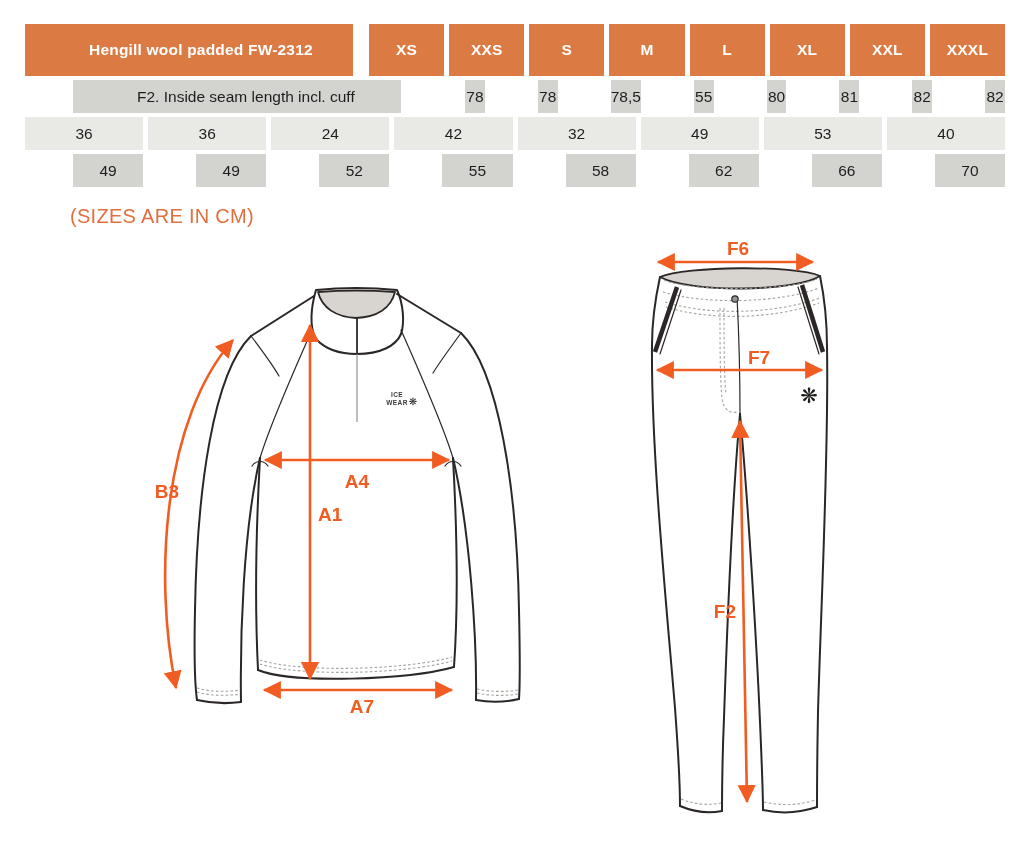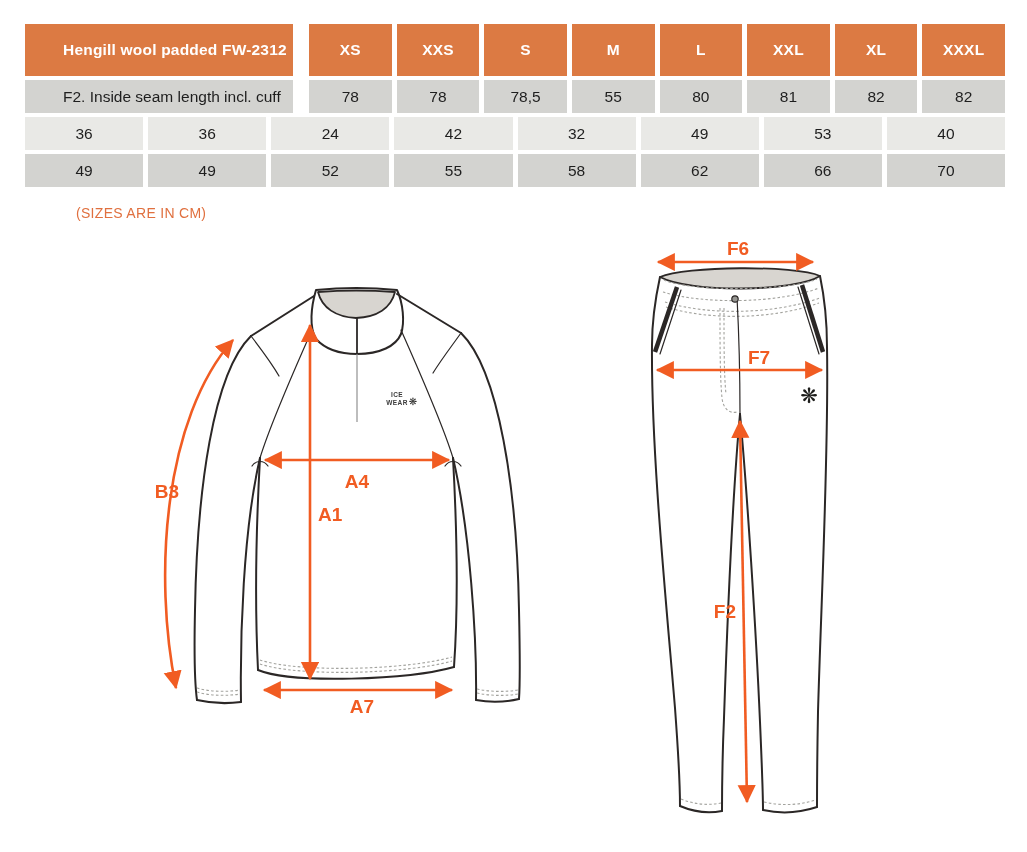--- a/index.html
+++ b/index.html
@@ -9,28 +9,28 @@
   }
   html,body{margin:0;padding:0;}
   body{
     width:1027px;height:852px;background:#ffffff;position:relative;overflow:hidden;
     font-family:"Liberation Sans",sans-serif;
   }
   
   .size-table{position:absolute;left:25px;top:24px;width:980px;display:flex;flex-direction:column;gap:4px;}
   .trow{display:flex;gap:5px;}
   .cell{display:flex;align-items:center;justify-content:center;box-sizing:border-box;}
-  .first{width:268px;flex:none;margin-right:11px;justify-content:flex-start;padding-left:38px;}
+  .first{width:328px;flex:none;margin-right:11px;justify-content:flex-start;padding-left:64px;}
   .size-cell{flex:1;}
   .head .cell{background:var(--orange);color:#ffffff;height:52px;font-weight:bold;font-size:15.5px;letter-spacing:.2px;}
   .body-row .cell{height:33px;font-size:15.5px;color:#1e1e1e;}
-  .row-dark .cell{background:var(--row-dark);}
+  .row-dark .cell{background:var(--row-dark);margin-left:48px;}
   .row-light .cell{background:var(--row-light);}
   
-  .note{position:absolute;left:76px;top:205px;color:var(--note);font-size:14px;letter-spacing:.3px;}
+  .note{position:absolute;left:70px;top:205px;color:var(--note);font-size:20px;letter-spacing:.3px;}
   
   .sweater-svg{position:absolute;left:140px;top:250px;}
   .pants-svg{position:absolute;left:630px;top:240px;}
   .ol{fill:none;stroke:var(--ink);stroke-width:2;stroke-linecap:round;stroke-linejoin:round;}
   .ol-thin{fill:none;stroke:var(--ink);stroke-width:1.2;stroke-linecap:round;}
   .ol-thick{fill:none;stroke:var(--ink);stroke-width:4.5;stroke-linecap:butt;}
   .stitch{fill:none;stroke:var(--stitch);stroke-width:1.1;stroke-dasharray:2.6 2.2;}
   .grayfill{fill:var(--grayfill);stroke:var(--ink);stroke-width:1.8;stroke-linejoin:round;}
   .zip-dark{fill:none;stroke:var(--ink);stroke-width:1.8;}
   .zip-gray{fill:none;stroke:#919191;stroke-width:1.2;}
@@ -45,22 +45,22 @@
 
 <div class="size-table">
   <div class="trow head">
     <div class="cell first">Hengill wool padded FW-2312</div>
 
   <div class="cell size-cell">XS</div>
       <div class="cell size-cell">XXS</div>
       <div class="cell size-cell">S</div>
       <div class="cell size-cell">M</div>
       <div class="cell size-cell">L</div>
+      <div class="cell size-cell">XL</div>
       <div class="cell size-cell">XXL</div>
-      <div class="cell size-cell">XL</div>
       <div class="cell size-cell">XXXL</div>
     </div>
   <div style="display:flex;flex-direction:column;gap:4px;">
 
   <div class="trow body-row row-dark">
         <div class="cell first">F2. Inside seam length incl. cuff</div>
         <div class="cell size-cell">78</div>
         <div class="cell size-cell">78</div>
         <div class="cell size-cell">78,5</div>
         <div class="cell size-cell">55</div>

